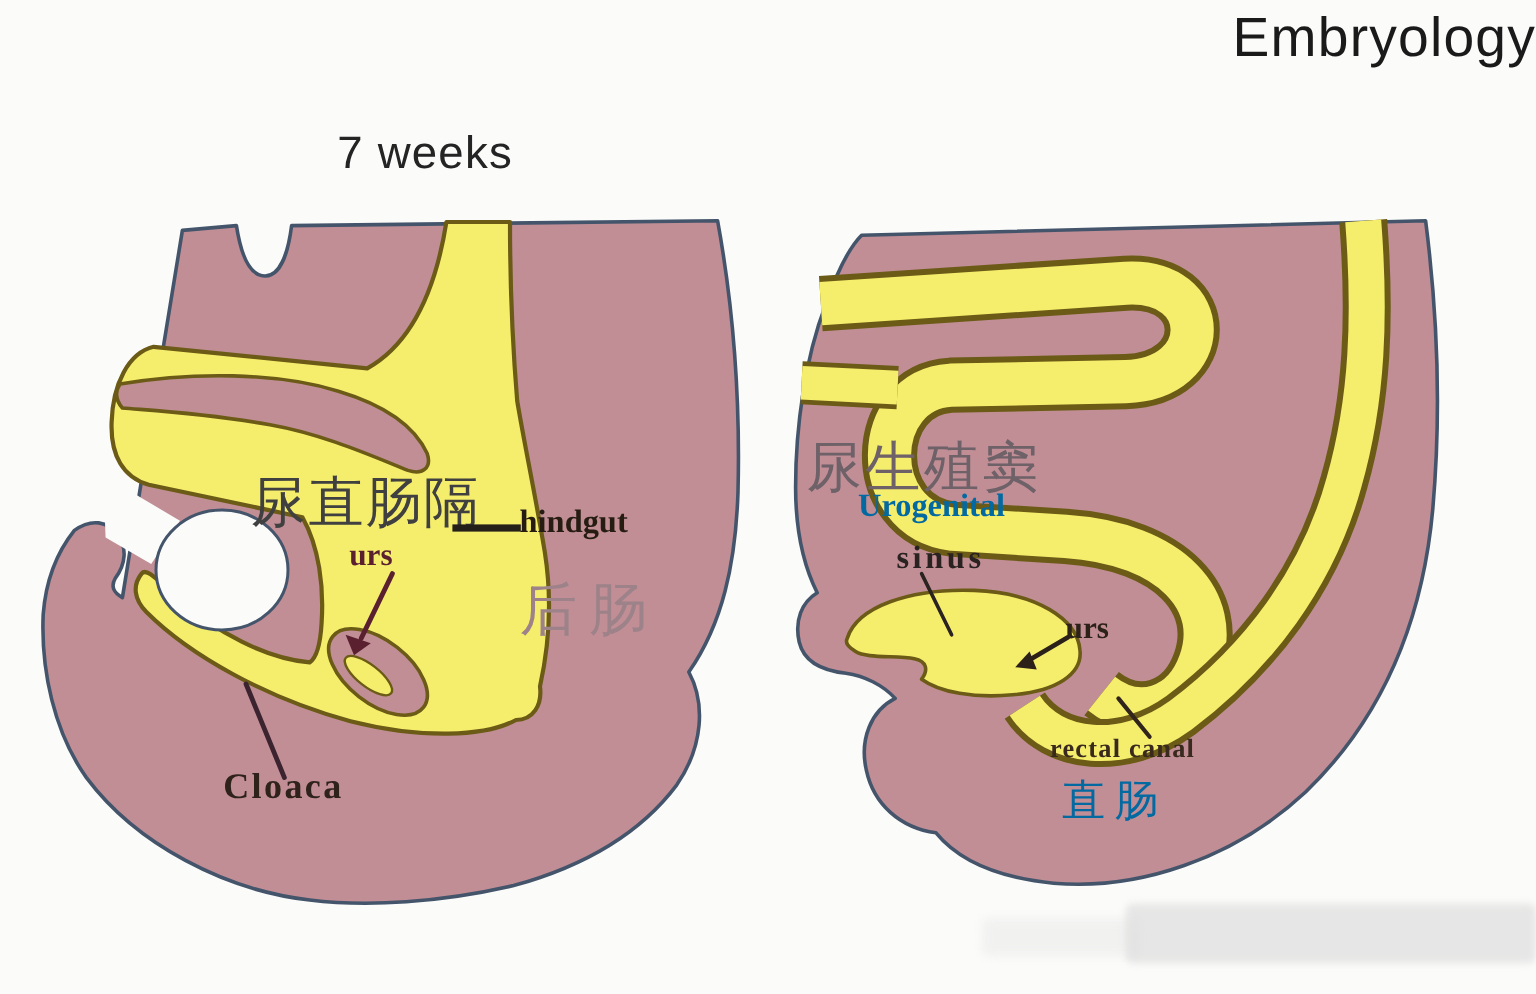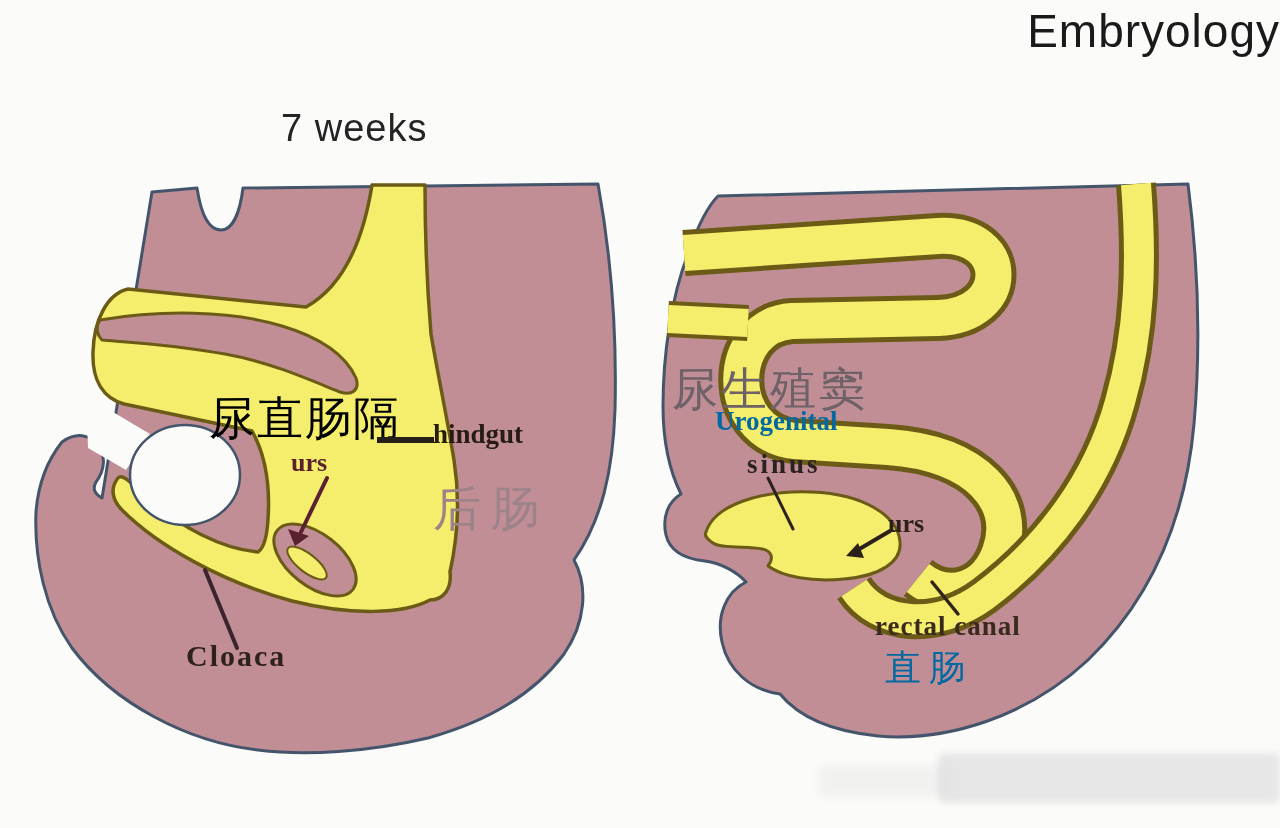--- a/index.html
+++ b/index.html
@@ -12,32 +12,32 @@
   .lbl{position:absolute;white-space:nowrap;line-height:1;}
   .title{
     left:40px;top:8px;width:1240px;text-align:right;
     font-size:46px;font-weight:500;letter-spacing:1px;color:#1a1a1a;
   }
   .week{font-size:38px;font-weight:500;color:#242424;letter-spacing:1px;}
   .week4{left:281px;top:109px;}
   .week7{left:902px;top:109px;}
   .zh{font-family:"DejaVu Sans",sans-serif;}
   .en{font-family:"Liberation Serif","DejaVu Serif",serif;font-weight:bold;}
-  .septum-zh{left:209px;top:395px;font-size:46px;letter-spacing:2px;color:#000000;}
+  .septum-zh{left:209px;top:395px;font-size:46px;letter-spacing:2px;color:#404040;}
   .underbar{left:377px;top:437px;width:57px;height:6px;background:#241f19;}
   .hindgut-en{left:433px;top:421px;font-size:27px;color:#261c12;}
   .urs-l{left:291px;top:450px;font-size:26px;color:#5a2030;}
   .hindgut-zh{left:433px;top:484px;font-size:48px;letter-spacing:10px;color:#9d8389;}
   .cloaca-en{left:186px;top:641px;font-size:30px;letter-spacing:2px;color:#2f221b;}
   .cloaca-zh{left:149px;top:684px;font-size:50px;letter-spacing:6px;color:#5d5c61;}
   .sinus-zh{left:672px;top:366px;font-size:46px;letter-spacing:3px;color:#6e6168;}
   .urogen-1{left:715px;top:408px;font-size:27px;color:#0369a1;}
   .urogen-2{left:715px;top:451px;font-size:27px;letter-spacing:3px;color:#2a2220;margin-left:32px;}
   .urs-r{left:888px;top:511px;font-size:26px;color:#2c2118;}
-  .rectal-en{left:875px;top:613px;font-size:27px;letter-spacing:1px;color:#3a2a1e;}
+  .rectal-en{left:875px;top:613px;font-size:22px;letter-spacing:1px;color:#3a2a1e;}
   .rectal-zh{left:885px;top:650px;font-size:36px;letter-spacing:8px;color:#0369a1;}
   .smudge{
     position:absolute;left:938px;top:753px;width:342px;height:50px;
     background:#d9d9d9;filter:blur(3px);opacity:.6;border-radius:6px;
   }
   .smudge2{
     position:absolute;left:818px;top:765px;width:132px;height:32px;
     background:#dcdcdc;filter:blur(4px);opacity:.3;border-radius:6px;
   }
   svg{position:absolute;left:0;top:0;}

